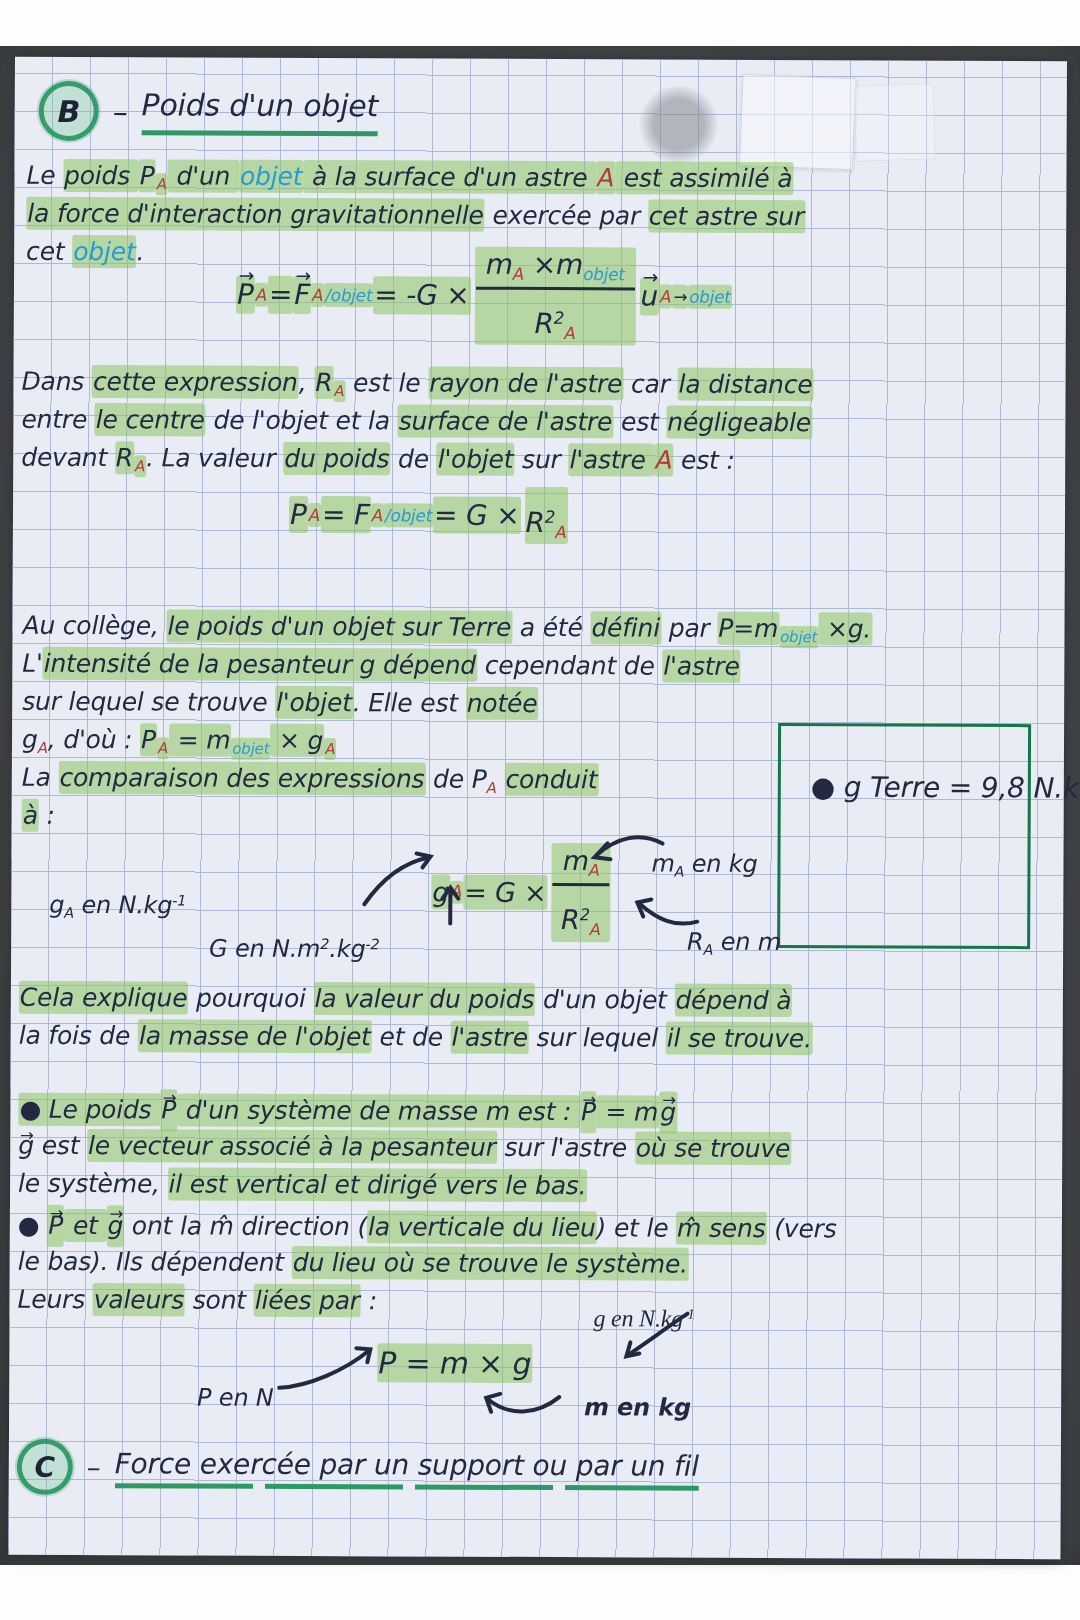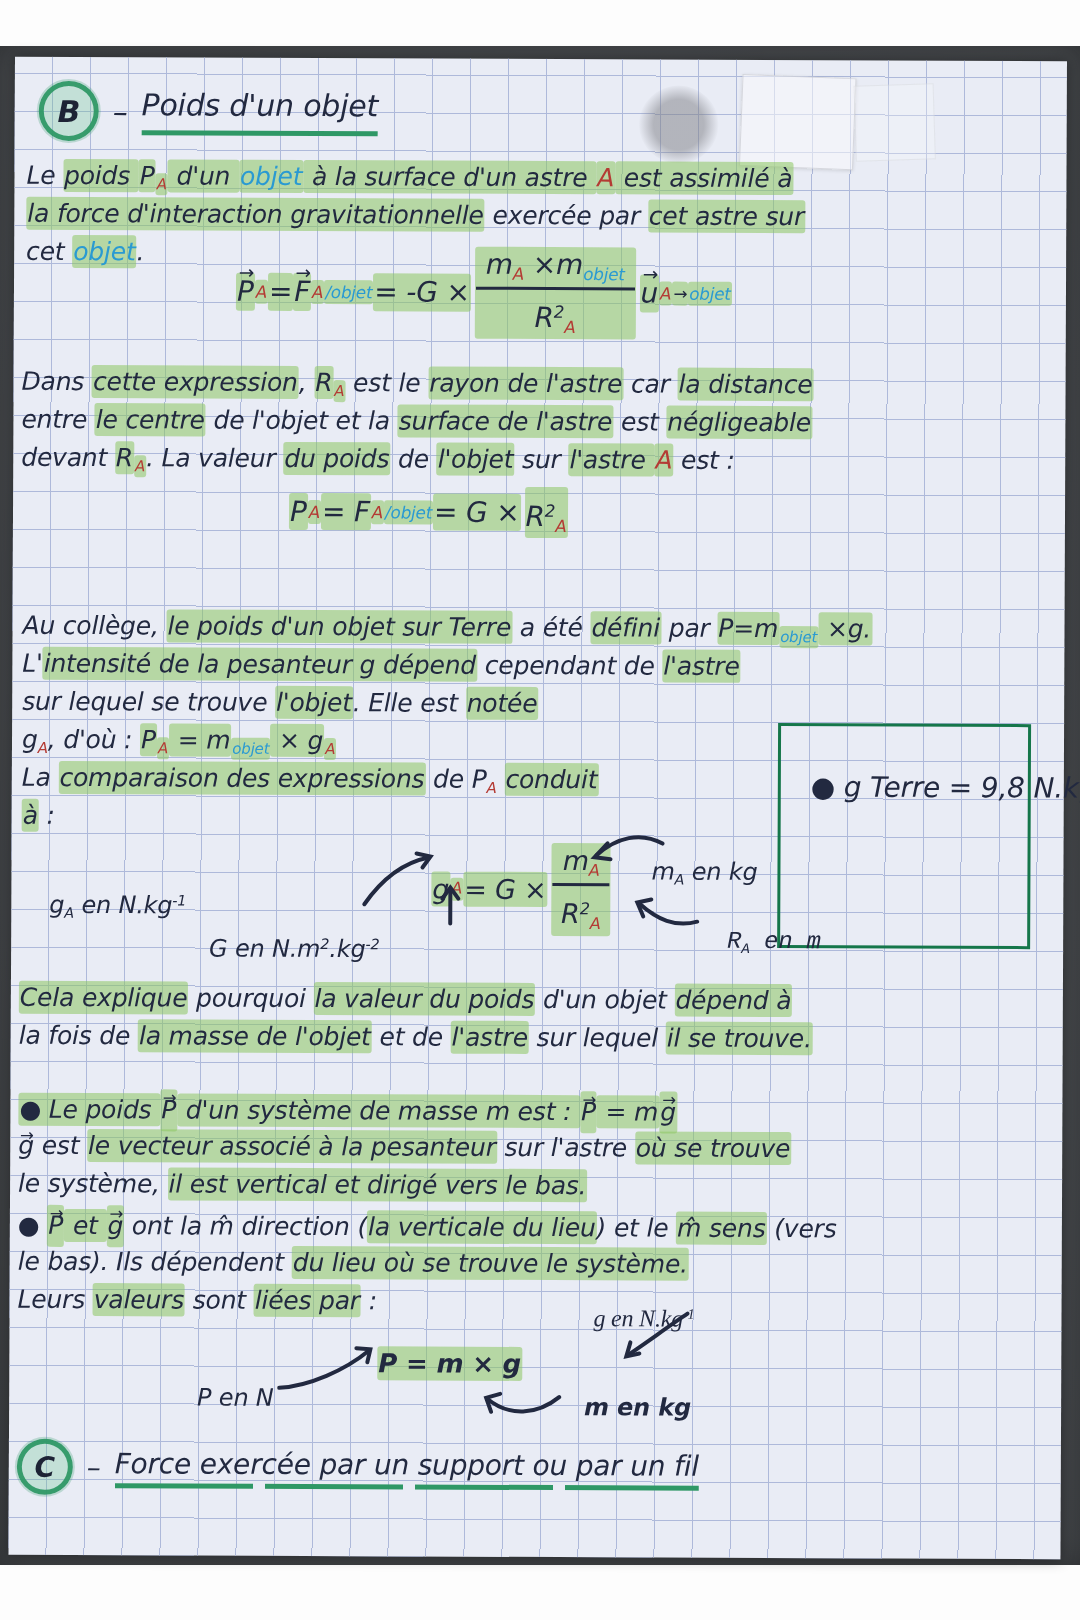--- a/index.html
+++ b/index.html
@@ -24,21 +24,21 @@
   .hl{background:rgba(141,199,97,.55);border-radius:3px;padding:2px 1px;}
   .sub{font-size:.6em;vertical-align:-.35em;}
   .sup{font-size:.6em;vertical-align:.55em;}
   .vec{position:relative;display:inline-block;}
   .vec::after{content:"\2192";position:absolute;left:55%;transform:translateX(-50%);
               top:-.62em;font-size:.66em;color:#222940;}
   .frac{display:inline-flex;flex-direction:column;align-items:center;vertical-align:middle;
         margin:0 4px;}
   .frac .fline{height:auto;line-height:1.15;font-size:inherit;}
   .frac .num{padding:0 10px 3px;border-bottom:3px solid #222940;}
-  .frac .den{padding-top:12px;}
+  .frac .den{padding-top:18px;}
 
   
   .heading{display:flex;align-items:center;gap:14px;font-size:30px;}
   .circle{display:inline-flex;align-items:center;justify-content:center;width:50px;height:50px;
           border:5px solid rgba(47,152,102,.95);background:rgba(110,195,145,.3);
           border-radius:50%;font-weight:bold;font-size:30px;color:#1d2335;
           box-shadow:0 0 0 2px rgba(47,152,102,.25);}
   .htitle{padding-bottom:8px;}
   .u-solid{border-bottom:5px solid #2f9866;}
   .u-dash{background-image:repeating-linear-gradient(90deg,#2f9866 0 138px,rgba(0,0,0,0) 138px 150px);
@@ -63,33 +63,33 @@
   #b-pmg{left:140px;top:1238px;width:800px;height:160px;}
   #b-heading-c{left:8px;top:1382px;font-size:28px;}
   #b-heading-c .circle{width:46px;height:46px;font-size:28px;}
 
   
   .anno{position:absolute;white-space:nowrap;}
   .anno .line{font-size:24px;height:32px;line-height:32px;}
   #ga-main{position:absolute;left:420px;top:36px;}
   #ga-main .line{font-size:27px;height:auto;line-height:1.15;display:flex;align-items:center;}
   #ga-label-g{left:38px;top:79px;}
-  #ga-label-m{left:640px;top:48px;}
+  #ga-label-m{left:640px;top:40px;}
   #ga-label-G{left:198px;top:122px;}
-  #ga-label-R{left:716px;top:118px;font-family:Liberation Mono, monospace;}
+  #ga-label-R{left:676px;top:118px;}
   .arr{position:absolute;}
   .arr path,.arr line{stroke:#222940;stroke-width:4;fill:none;stroke-linecap:round;}
   #ga-arr-g{left:349px;top:44px;}
   #ga-arr-m{left:575px;top:22px;}
   #ga-arr-G{left:426px;top:75px;}
   #ga-arr-R{left:620px;top:84px;}
 
   
   #pmg-main{position:absolute;left:228px;top:42px;}
-  #pmg-main .line{font-size:26px;height:50px;line-height:50px;font-weight:bold;}
+  #pmg-main .line{font-size:30px;height:50px;line-height:50px;}
   #pmg-label-g{left:444px;top:0;font-family:Liberation Serif, serif;}
   #pmg-label-p{left:48px;top:86px;}
   #pmg-label-m{left:435px;top:94px;font-weight:bold;}
   #pmg-arr-p{left:124px;top:44px;}
   #pmg-arr-g{left:468px;top:10px;}
   #pmg-arr-m{left:330px;top:86px;}
 
   
   #tape{position:absolute;left:726px;top:16px;width:112px;height:90px;
         background:rgba(250,250,252,.55);border:1px solid rgba(190,192,198,.55);

